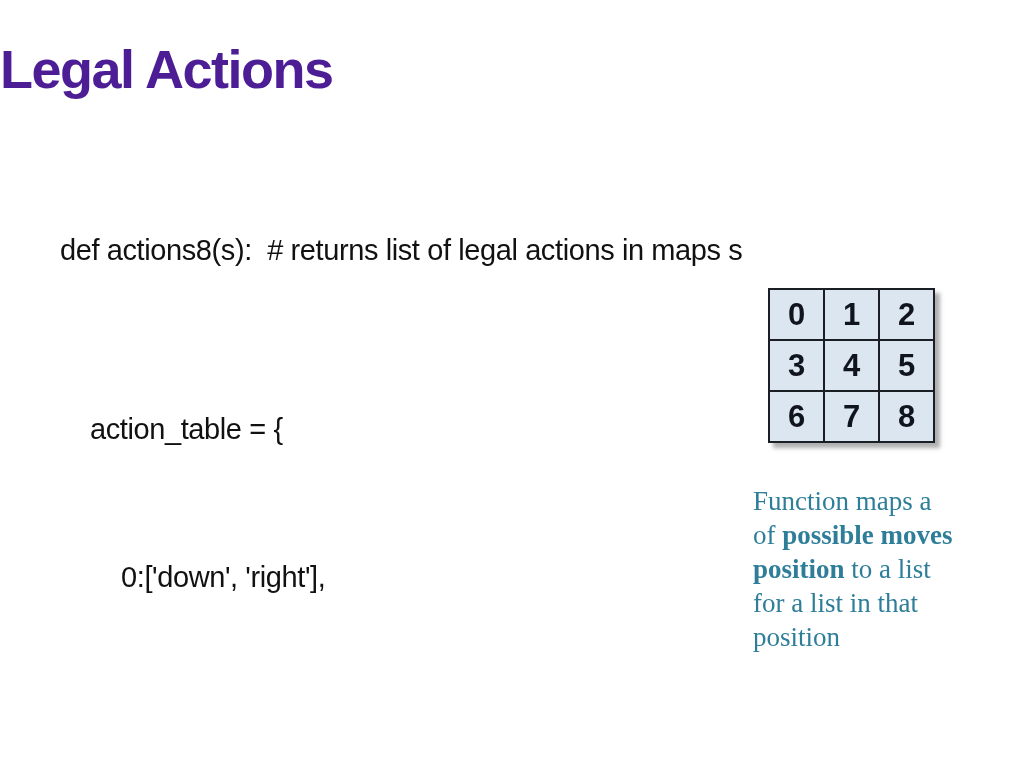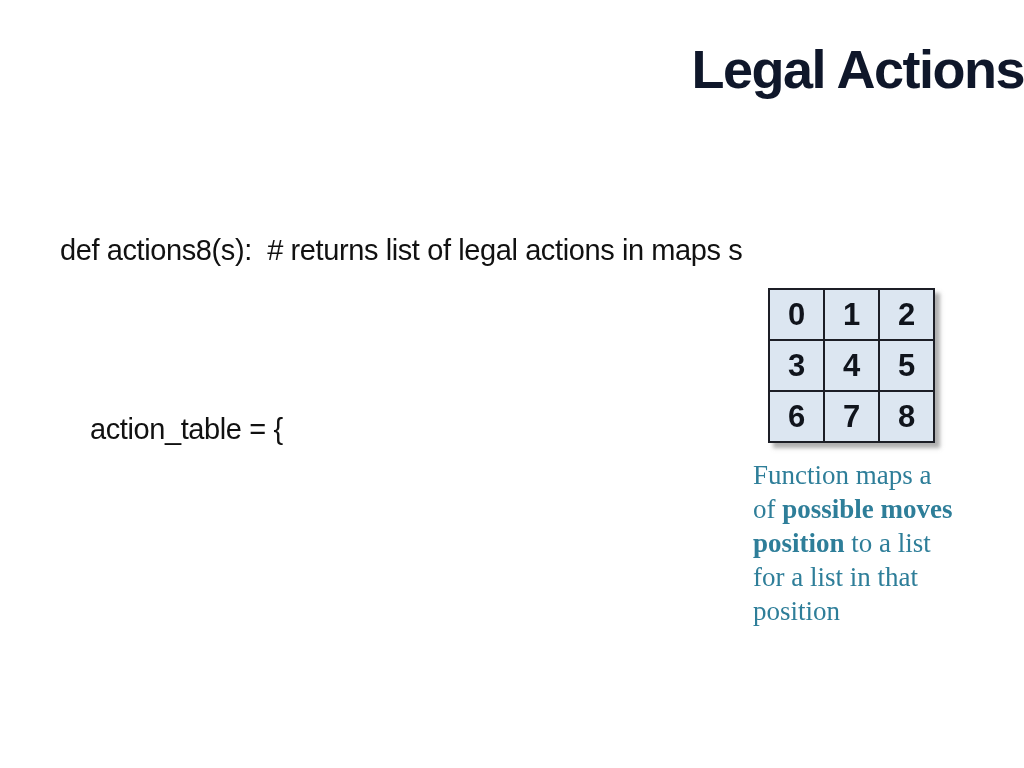--- a/index.html
+++ b/index.html
@@ -13,25 +13,25 @@
     height: 768px;
     background: #ffffff;
     overflow: hidden;
     font-family: "Liberation Sans", sans-serif;
   }
   .title {
     position: absolute;
     top: 38px;
     left: 0;
     width: 1024px;
-    text-align: right;
+    text-align: left;
     font-size: 54px;
     font-weight: 700;
     letter-spacing: -1.5px;
-    color: #0f172a;
+    color: #4c1d95;
   }
   .code {
     position: absolute;
     left: 60px;
     top: 127px;
     font-size: 29px;
     line-height: 49.3px;
     letter-spacing: -0.4px;
     color: #111111;
     white-space: pre;
@@ -56,40 +56,41 @@
     display: flex;
     align-items: center;
     justify-content: center;
     font-size: 31px;
     font-weight: 700;
     color: #10141c;
   }
   .caption {
     position: absolute;
     left: 753px;
-    top: 458px;
+    top: 484px;
     width: 230px;
     font-family: "Liberation Serif", serif;
     font-size: 27px;
     line-height: 34px;
     color: #2e7e99;
   }
   .caption .cap-line { white-space: nowrap; }
   .caption b { font-weight: 700; }
 </style>
 </head>
 <body>
 
 <div class="slide">
 
   <div class="title">Legal Actions</div>
 
   <div class="code">
     <div class="idt0">def actions8(s):  # returns list of legal actions in maps s</div>
     <div class="idt1">action_table = {</div>
+    <div class="idt2">0:['down', 'right'],</div>
     
     
     
     
     
     
     
     
   </div>
 

